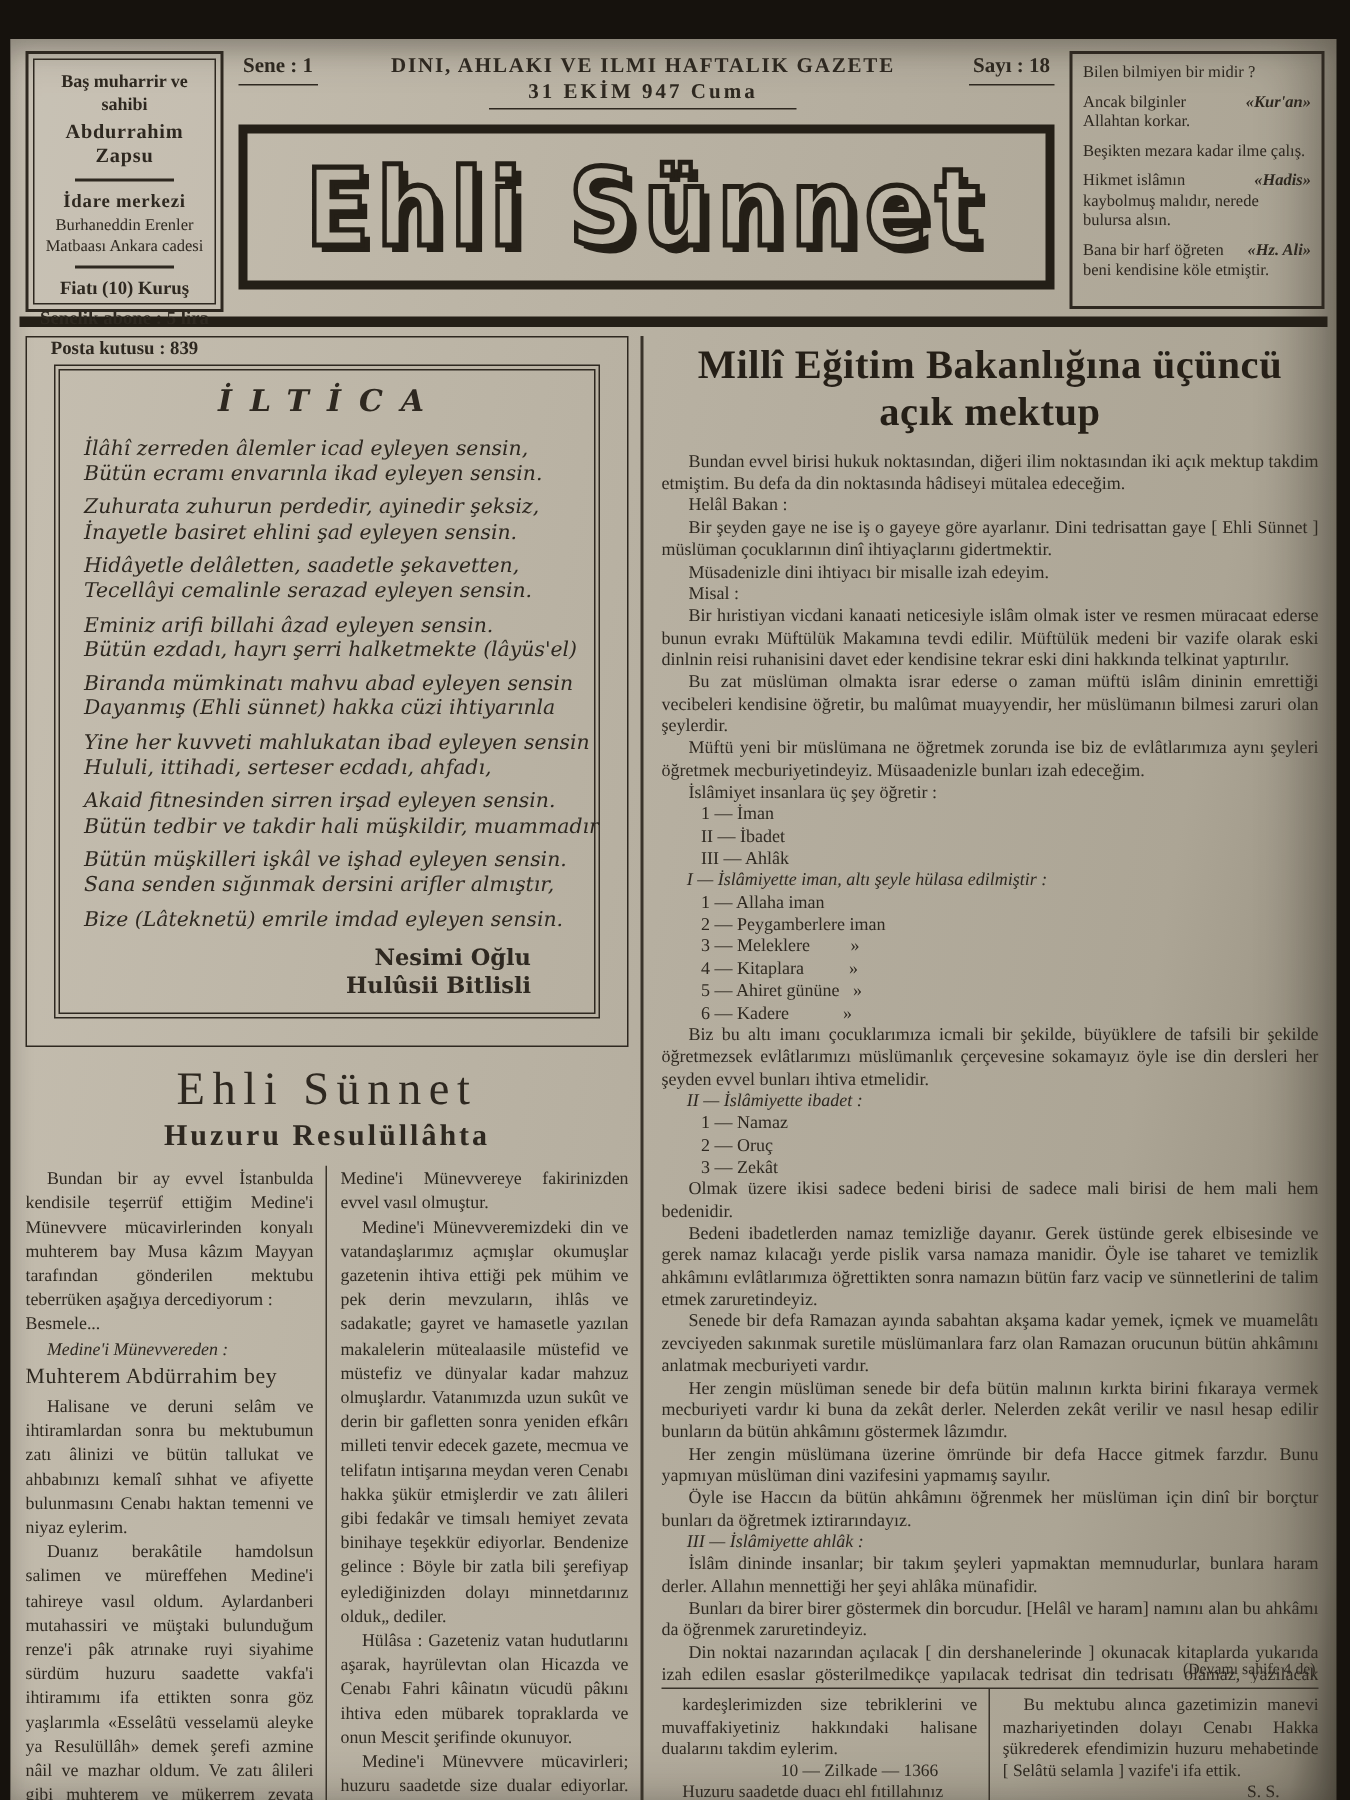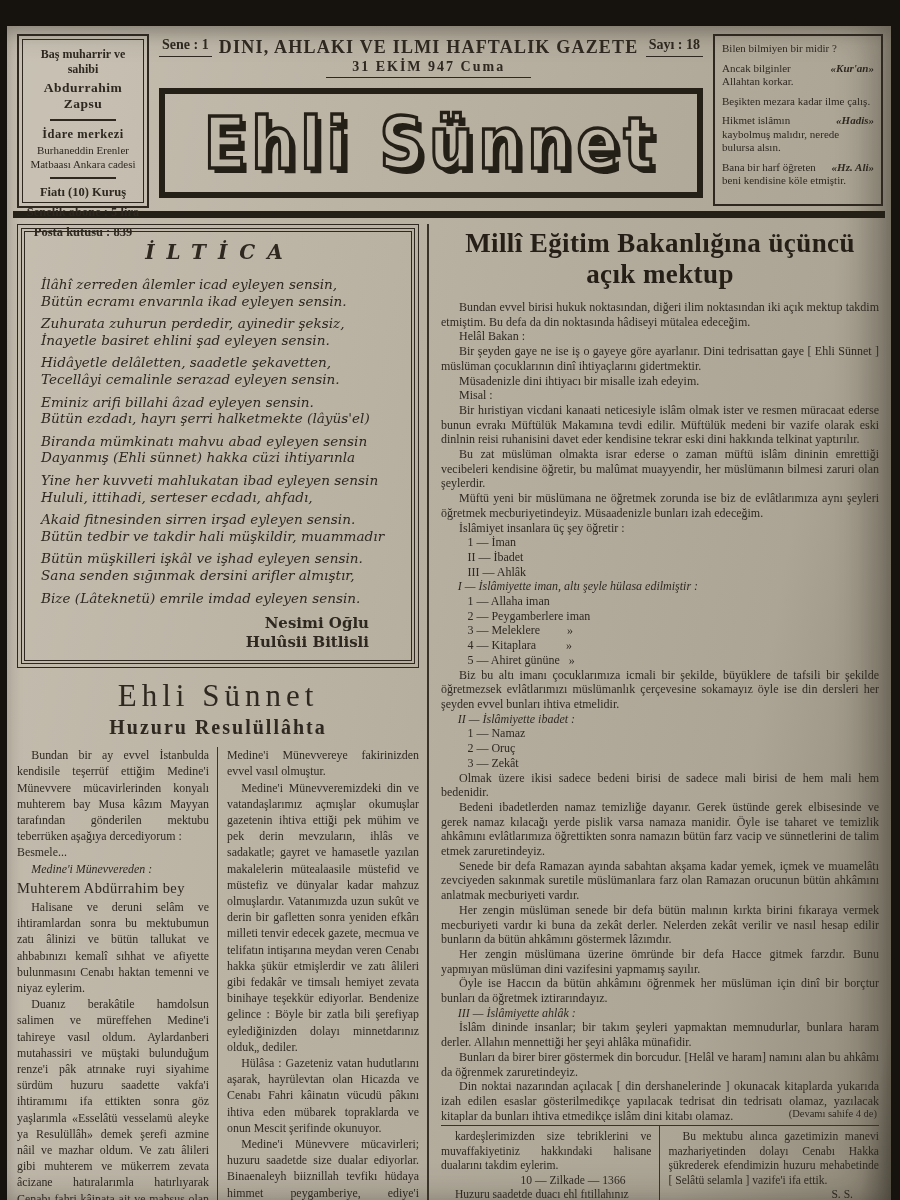--- a/index.html
+++ b/index.html
@@ -22,41 +22,41 @@
   .pb-role  { font-size:12px; font-weight:bold; }
   .pb-owner { font-size:13.5px; font-weight:bold; margin-top:3px; letter-spacing:.5px; }
   .pb-rule  { width:58%; border:none; border-top:2px solid #2e2820; margin:7px auto 6px; }
   .pb-h     { font-size:12.5px; font-weight:bold; letter-spacing:.5px; }
   .pb-s     { font-size:11px; margin-top:2px; }
   .pb-b     { font-size:12.5px; font-weight:bold; margin-top:5px; }
   .mast-center { flex:1; display:flex; flex-direction:column; min-width:0; }
   .toprow { display:flex; align-items:flex-start; font-size:14px; padding:3px 2px 0; }
   .sene, .sayi { font-weight:bold; border-bottom:1px solid #2e2820; padding:0 3px 3px; white-space:nowrap; }
   .tagline-wrap { flex:1; text-align:center; }
-  .tagline { font-size:18px; font-weight:bold; letter-spacing:1.2px; }
+  .tagline { font-size:14px; font-weight:bold; letter-spacing:1.2px; }
   .dateline { display:inline-block; font-size:14px; font-weight:bold; letter-spacing:2px; border-bottom:1px solid #2e2820; padding:1px 26px 2px; }
   .logo-frame {
     margin:10px 2px 0; border:6px solid #241f17; height:110px;
     display:flex; align-items:center; justify-content:center; overflow:hidden;
   }
   .logo-text {
     font-family:"DejaVu Sans", sans-serif; font-weight:800; font-size:62px;
     letter-spacing:5px; white-space:nowrap; transform:scaleY(1.15);
     color:#bdb6a7; -webkit-text-stroke:3px #241f17; text-shadow:5px 4px 0 #241f17;
   }
   .quotebox { width:170px; border:2px solid #2e2820; padding:6px 7px 2px; font-size:11px; line-height:13.5px; height:172px; overflow:hidden; }
   .quote { margin-bottom:6px; }
   .q-src { float:right; font-style:italic; font-weight:bold; }
   .thick-rule { height:7px; background:#241f17; margin:3px 6px 0 6px; }
   
   .columns { display:flex; padding:6px 8px 0 10px; }
   .left-half { width:410px; padding-right:8px; }
   .right-half { flex:1; border-left:2px solid #39332a; padding:0 4px 0 12px; min-width:0; }
   
-  .poem-box { border:1px solid #2e2820; padding:3px; }
+  .poem-box { border:1px solid #2e2820; padding:18px; }
   .poem-inner { border:4px double #2e2820; padding:6px 12px 6px 16px; }
   .poem-title { margin:2px 0 12px; text-align:center; font-family:"DejaVu Serif", serif; font-style:italic; font-weight:bold; font-size:20px; letter-spacing:12px; }
   .poem-line { font-family:"DejaVu Serif", serif; font-style:italic; font-size:13.6px; line-height:16.6px; white-space:nowrap; }
   .poem-line:nth-child(even) { margin-bottom:6px; }
   .poem-sig { text-align:right; font-family:"DejaVu Serif", serif; font-weight:bold; font-size:15px; line-height:19px; margin:8px 30px 2px 0; }
   
   .la-title { margin:10px 0 0; text-align:center; font-size:31px; font-weight:normal; letter-spacing:5px; }
   .la-subtitle { margin:2px 0 8px; text-align:center; font-size:20px; font-weight:bold; letter-spacing:2px; }
   .la-cols { display:flex; height:470px; overflow:hidden; }
   .la-col { flex:1; font-size:11.9px; line-height:16.2px; text-align:justify; min-width:0; }
@@ -196,20 +196,21 @@
             <p class="rpar">İslâmiyet insanlara üç şey öğretir :</p>
             <p class="rpar li">1 — İman</p>
             <p class="rpar li">II — İbadet</p>
             <p class="rpar li">III — Ahlâk</p>
             <p class="rpar itli">I — İslâmiyette iman, altı şeyle hülasa edilmiştir :</p>
             <p class="rpar li">1 — Allaha iman</p>
             <p class="rpar li">2 — Peygamberlere iman</p>
             <p class="rpar li">3 — Meleklere&nbsp;&nbsp;&nbsp;&nbsp;&nbsp;&nbsp;&nbsp;&nbsp;&nbsp;»</p>
             <p class="rpar li">4 — Kitaplara&nbsp;&nbsp;&nbsp;&nbsp;&nbsp;&nbsp;&nbsp;&nbsp;&nbsp;&nbsp;»</p>
             <p class="rpar li">5 — Ahiret gününe&nbsp;&nbsp;&nbsp;»</p>
+            <p class="rpar li">6 — Kadere&nbsp;&nbsp;&nbsp;&nbsp;&nbsp;&nbsp;&nbsp;&nbsp;&nbsp;&nbsp;&nbsp;&nbsp;»</p>
             <p class="rpar">Biz bu altı imanı çocuklarımıza icmali bir şekilde, büyüklere de tafsili bir şekilde öğretmezsek evlâtlarımızı müslümanlık çerçevesine sokamayız öyle ise din dersleri her şeyden evvel bunları ihtiva etmelidir.</p>
             <p class="rpar itli">II — İslâmiyette ibadet :</p>
             <p class="rpar li">1 — Namaz</p>
             <p class="rpar li">2 — Oruç</p>
             <p class="rpar li">3 — Zekât</p>
             <p class="rpar">Olmak üzere ikisi sadece bedeni birisi de sadece mali birisi de hem mali hem bedenidir.</p>
             <p class="rpar">Bedeni ibadetlerden namaz temizliğe dayanır. Gerek üstünde gerek elbisesinde ve gerek namaz kılacağı yerde pislik varsa namaza manidir. Öyle ise taharet ve temizlik ahkâmını evlâtlarımıza öğrettikten sonra namazın bütün farz vacip ve sünnetlerini de talim etmek zaruretindeyiz.</p>
             <p class="rpar">Senede bir defa Ramazan ayında sabahtan akşama kadar yemek, içmek ve muamelâtı zevciyeden sakınmak suretile müslümanlara farz olan Ramazan orucunun bütün ahkâmını anlatmak mecburiyeti vardır.</p>
             <p class="rpar">Her zengin müslüman senede bir defa bütün malının kırkta birini fıkaraya vermek mecburiyeti vardır ki buna da zekât derler. Nelerden zekât verilir ve nasıl hesap edilir bunların da bütün ahkâmını göstermek lâzımdır.</p>
             <p class="rpar">Her zengin müslümana üzerine ömründe bir defa Hacce gitmek farzdır. Bunu yapmıyan müslüman dini vazifesini yapmamış sayılır.</p>

